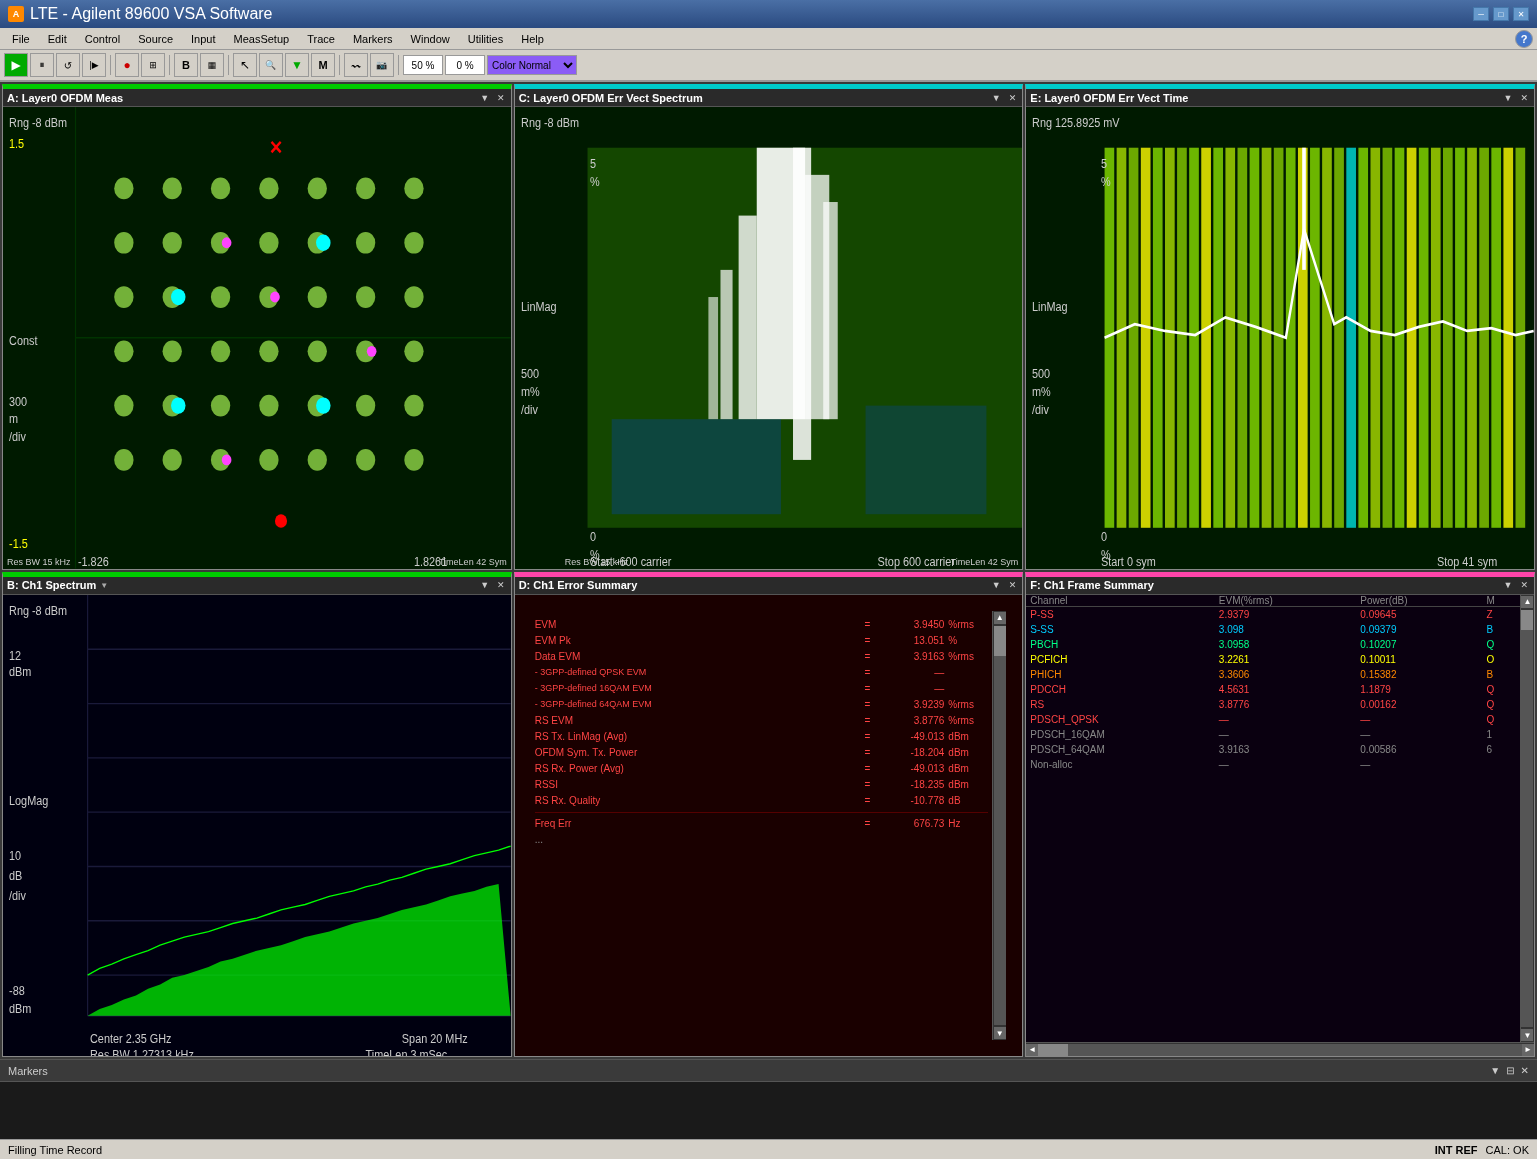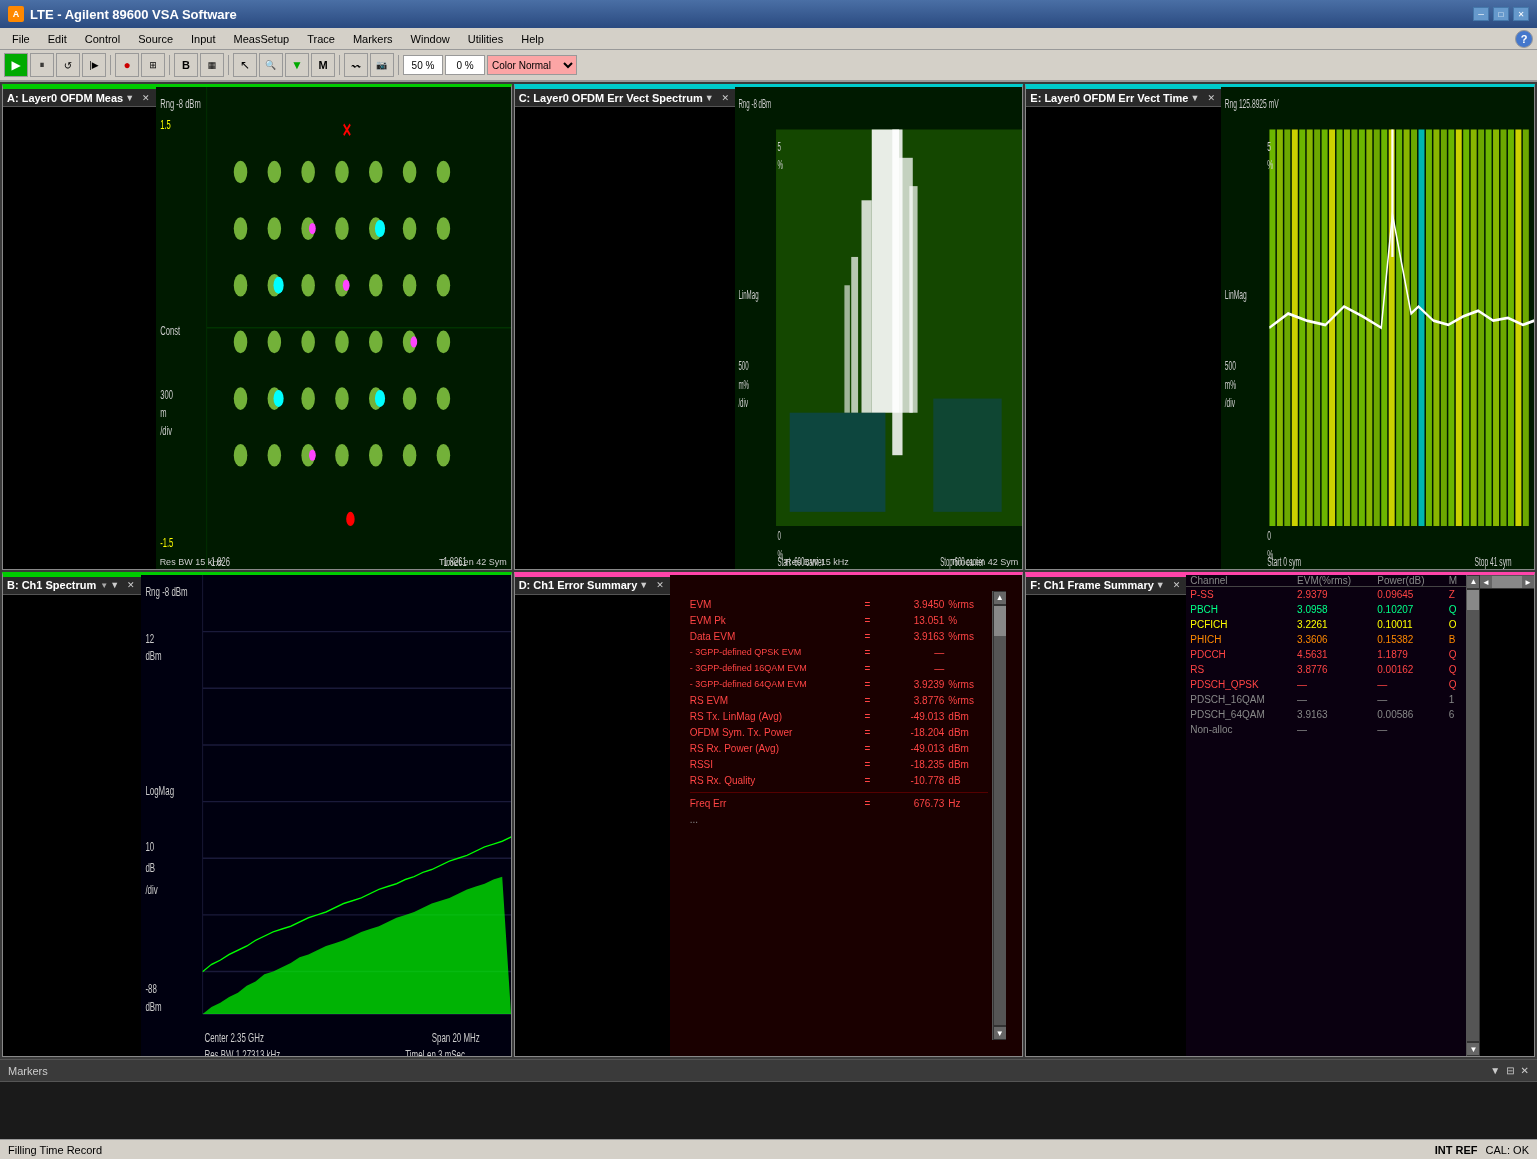--- a/index.html
+++ b/index.html
@@ -23,21 +23,21 @@
     }
     #title-bar .app-icon {
       width: 16px; height: 16px;
       background: #ff8800;
       border-radius: 2px;
       font-size: 9px;
       display: flex; align-items: center; justify-content: center;
       font-weight: bold; color: #fff;
     }
     #title-bar .title-text {
-      font-size: 13px; color: #fff; font-weight: bold;
+      font-size: 16px; color: #fff; font-weight: normal;
     }
     #title-bar .win-controls {
       margin-left: auto;
       display: flex; gap: 4px;
     }
     #title-bar .win-btn {
       width: 16px; height: 14px;
       background: #6699cc;
       border: 1px solid #4477aa;
       cursor: pointer;
@@ -81,21 +81,21 @@
     .tb-separator { width: 1px; height: 20px; background: #999; margin: 0 2px; }
     .tb-input {
       background: #fff;
       border: 1px solid #999;
       height: 20px;
       width: 40px;
       text-align: center;
       font-size: 10px;
     }
     .tb-dropdown {
-      background: #fca5a5;
+      background: #8b5cf6;
       border: 1px solid #999;
       height: 20px;
       width: 90px;
       font-size: 10px;
       cursor: pointer;
     }
     
     #main-area {
       background: #3a3a3a;
       height: calc(1159px - 28px - 22px - 32px - 20px - 80px);
@@ -103,21 +103,21 @@
       grid-template-columns: 1fr 1fr 1fr;
       grid-template-rows: 1fr 1fr;
       gap: 2px;
       padding: 2px;
     }
     
     .panel {
       background: #000;
       border: 1px solid #888;
       display: flex;
-      flex-direction: row;
+      flex-direction: column;
       overflow: hidden;
     }
     .panel-header {
       background: #2a2a2a;
       height: 20px;
       display: flex;
       align-items: center;
       padding: 0 4px;
       border-bottom: 1px solid #555;
       flex-shrink: 0;
@@ -693,20 +693,26 @@
             </tr>
           </thead>
           <tbody>
             <tr>
               <td style="color:#ff4444;">P-SS</td>
               <td style="color:#ff4444;">2.9379</td>
               <td style="color:#ff4444;">0.09645</td>
               <td style="color:#ff4444;">Z</td>
             </tr>
             <tr>
+              <td style="color:#00ccff;">S-SS</td>
+              <td style="color:#00ccff;">3.098</td>
+              <td style="color:#00ccff;">0.09379</td>
+              <td style="color:#00ccff;">B</td>
+            </tr>
+            <tr>
               <td style="color:#00ff88;">PBCH</td>
               <td style="color:#00ff88;">3.0958</td>
               <td style="color:#00ff88;">0.10207</td>
               <td style="color:#00ff88;">Q</td>
             </tr>
             <tr>
               <td style="color:#ffff00;">PCFICH</td>
               <td style="color:#ffff00;">3.2261</td>
               <td style="color:#ffff00;">0.10011</td>
               <td style="color:#ffff00;">O</td>

